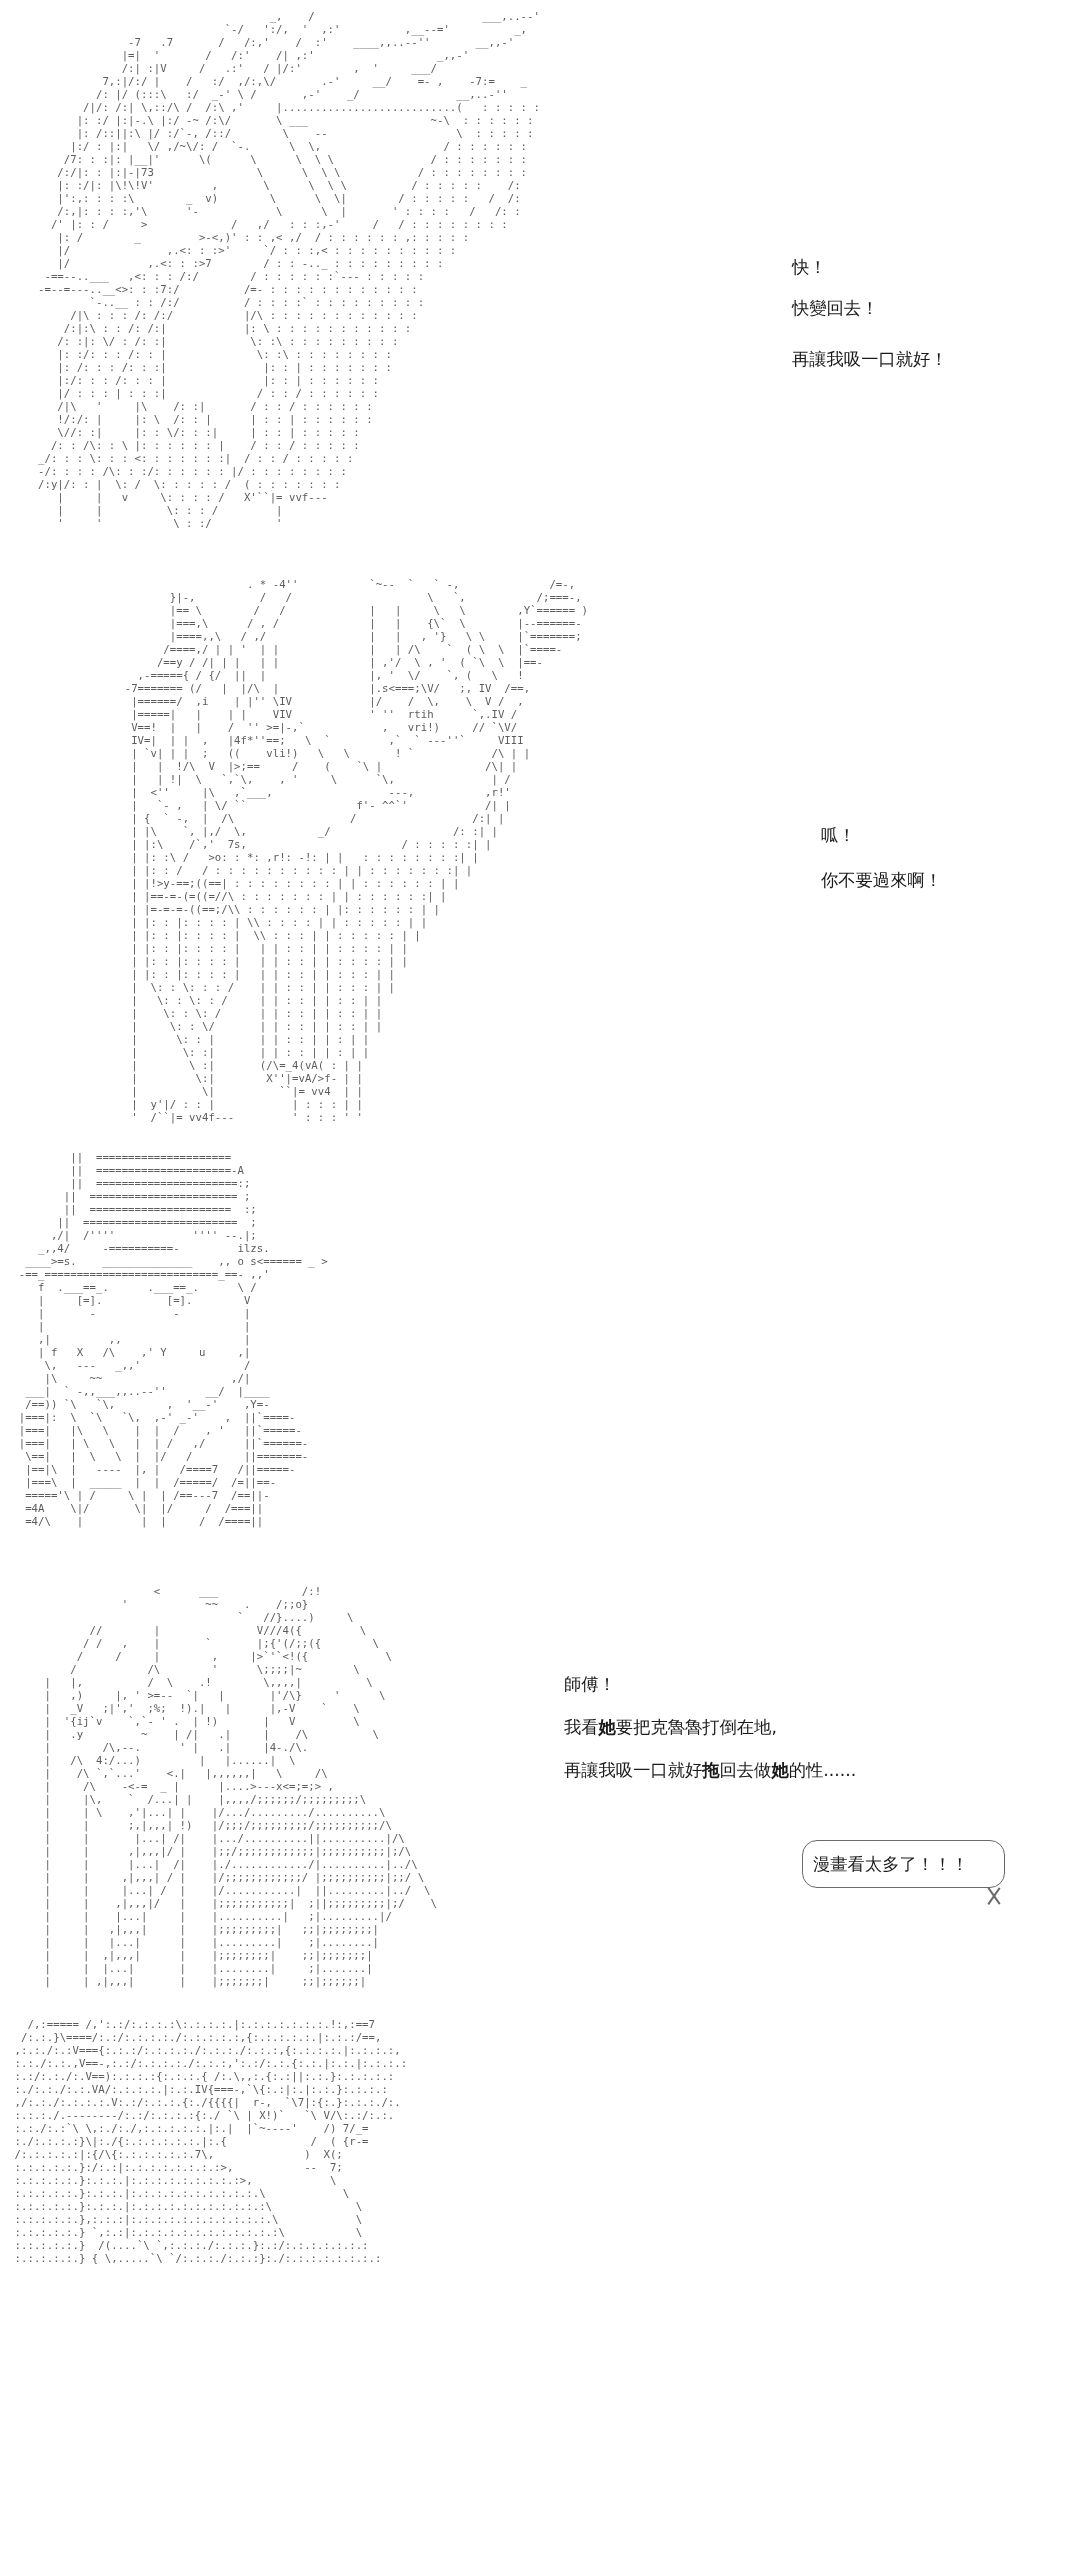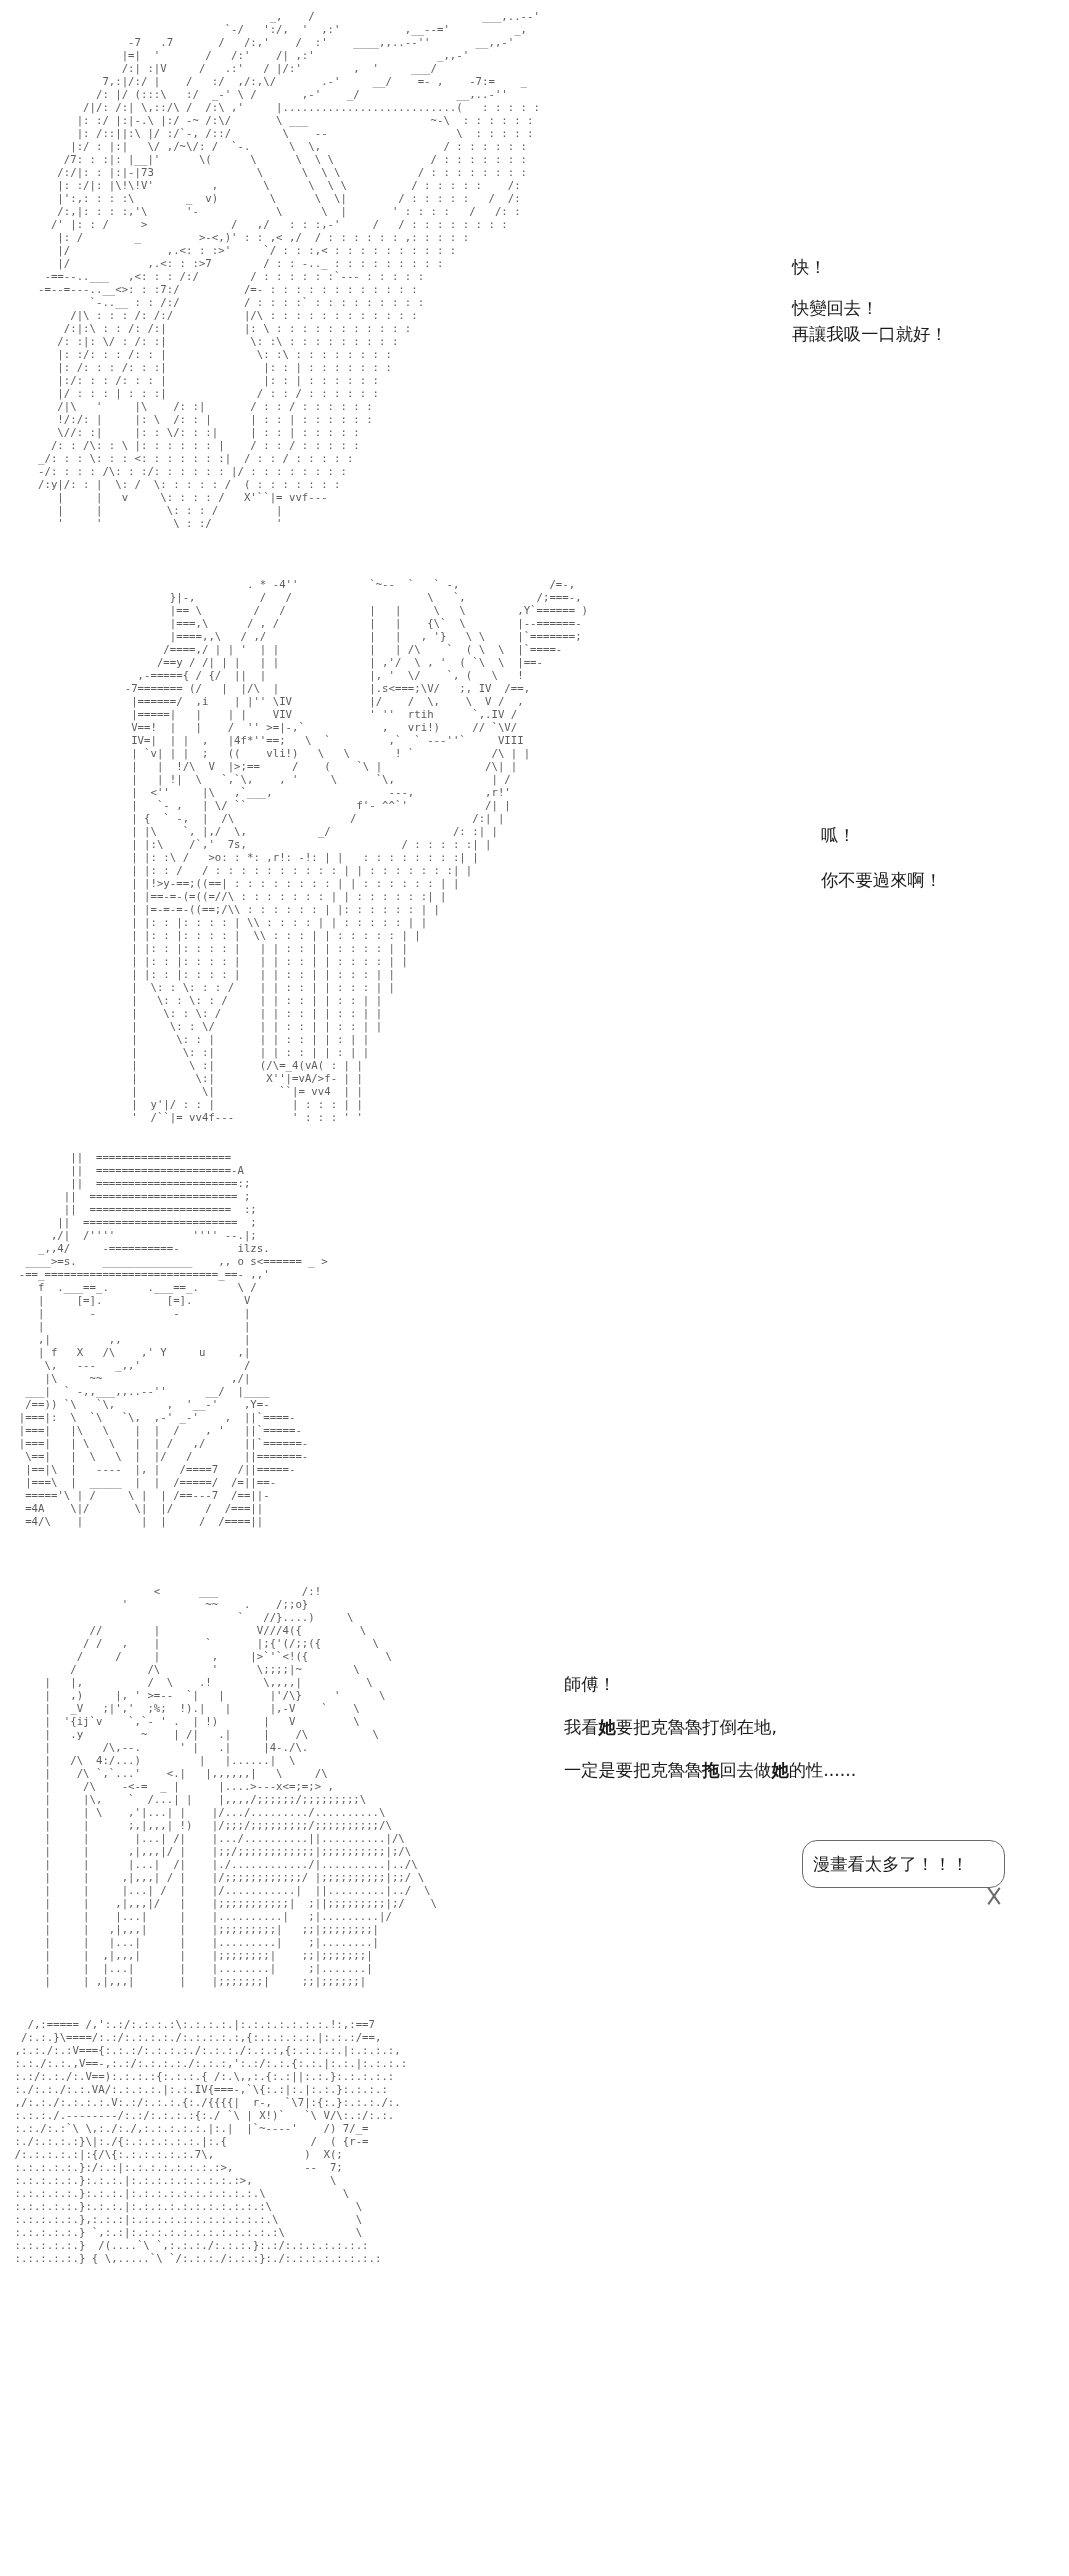--- a/index.html
+++ b/index.html
@@ -211,34 +211,34 @@
  :.:.:/:.:.:.:.:.:|:.:.:.:.:.:.:.:.:.:\  ,:.:.:.:\:
  :.:./:.:.:.:.:.:.|&gt;:.:.:.:.:.:.:.:.:.:\  ,:.:.:.:\
  :.:/:.:.:.:.:.:.:|:.:&gt;,:.:.:.:.:.:.:.:.\  ,:.:.:.:
  :./:.:.:.:.:.:.:.|:.:.:.&gt;,:.:.:.:.:.:.:.\  ,:.:.:
  :/:.:.:.:.:.:.:.:|:.:.:.:.:&gt;,:.:.:.:.:.:.\  ,:.:
  /:.:.:.:.:.:.:.:.|:.:.:.:.:.:.&gt;,:.:.:.:.:.\  ,:
  :.:.:.:.:.:.:.:.:|:.:.:.:.:.:.:.:&gt;,:.:.:.:.\  ,</pre>
 
   <div class="dlg" style="left:792px;top:258px">
     <div class="dline" style="margin-bottom:23px">快！</div>
-    <div class="dline" style="margin-bottom:8px">快變回去！</div>
+    <div class="dline" style="margin-bottom:33px">快變回去！</div>
     <div class="dline">再讓我吸一口就好！</div>
   </div>
 
   <div class="dlg" style="left:821px;top:826px">
     <div class="dline" style="margin-bottom:27px">呱！</div>
     <div class="dline">你不要過來啊！</div>
   </div>
 
 
   <div class="dlg" style="left:564px;top:1675px">
     <div class="dline" style="margin-bottom:25px">師傅！</div>
     <div class="dline" style="margin-bottom:25px"><span>我看</span><b>她</b><span>要把克魯魯打倒在地,</span></div>
-    <div class="dline"><span>一定是要把克魯魯</span><b>拖</b><span>回去做</span><b>她</b><span>的性......</span></div>
+    <div class="dline"><span>再讓我吸一口就好</span><b>拖</b><span>回去做</span><b>她</b><span>的性......</span></div>
   </div>
 
   <div class="bubble">
     <span>漫畫看太多了！！！</span>
   </div>
   <div class="bubble-tail"></div>
 
 
 </div>
 

